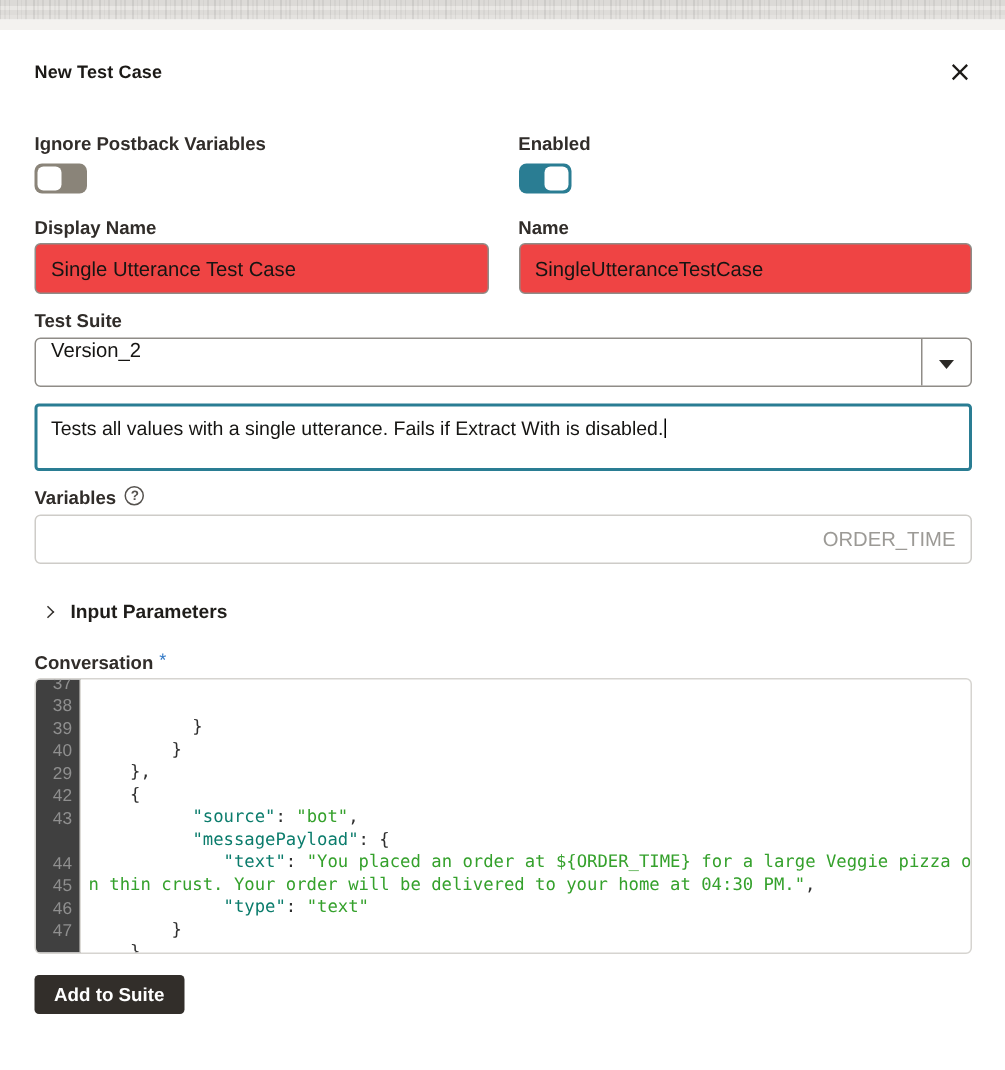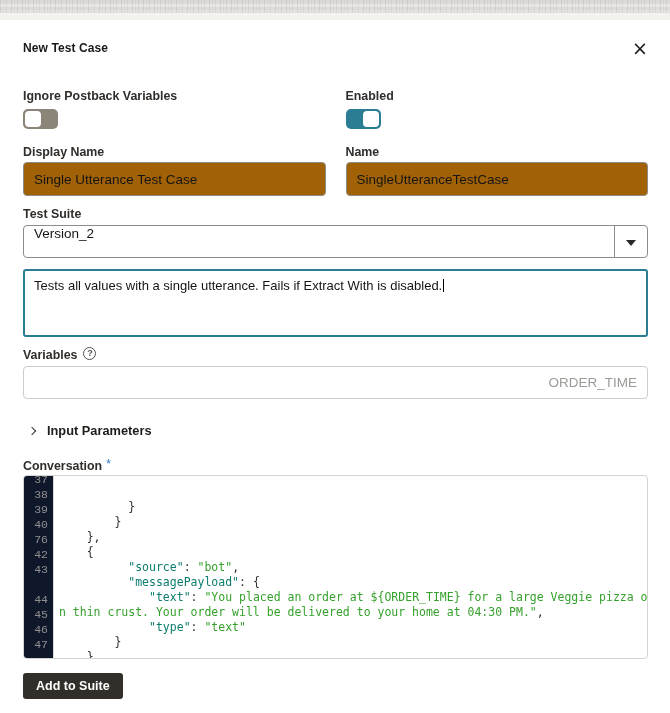--- a/index.html
+++ b/index.html
@@ -31,39 +31,39 @@
   .toggle { width:35px; height:20px; border-radius:5px; position:relative; margin-top:5px; cursor:pointer; }
   .toggle.on  { background:var(--accent); }
   .toggle.off { background:var(--toggle-off); }
   .toggle .thumb { position:absolute; top:2px; width:16px; height:16px; background:#fff; border-radius:4px; }
   .toggle.on  .thumb { right:2px; }
   .toggle.off .thumb { left:2px; }
 
   .names-row { margin-top:16px; }
   .text-input {
     display:block; width:100%; height:34px; margin-top:2px;
-    border:1px solid var(--border-strong); border-radius:4px; background:#a16207;
+    border:1px solid var(--border-strong); border-radius:4px; background:#ef4444;
     padding:0 10px; font-size:13.5px; color:#161513; font-family:inherit; outline:none;
   }
 
   .suite-row { margin-top:11px; }
   .select {
     position:relative; height:33px; margin-top:3px;
     border:1px solid var(--border-strong); border-radius:4px; background:#fff; cursor:pointer;
   }
   .select-value { position:absolute; left:10px; top:0; font-size:13.5px; color:#161513; }
   .select-divider { position:absolute; right:32px; top:0; bottom:0; width:1px; background:var(--border-strong); }
   .select-arrow {
     position:absolute; right:11px; top:14px; width:0; height:0;
     border-left:5px solid transparent; border-right:5px solid transparent; border-top:6px solid #2b2926;
   }
 
   .desc-row { margin-top:11px; }
   .textarea {
-    height:68px; margin-top:2px; border:2px solid var(--accent); border-radius:3px;
+    height:45px; margin-top:2px; border:2px solid var(--accent); border-radius:3px;
     padding:7px 9px; font-size:13px; line-height:16px; color:#161513; background:#fff; cursor:text;
   }
   .caret { display:inline-block; width:1px; height:13px; background:#000; margin-left:1px; vertical-align:-2px; }
 
   .vars-row { margin-top:11px; }
   .help-icon {
     display:inline-block; width:13px; height:13px; margin-left:6px; position:relative; top:-3px;
     border:1.3px solid #55524e; border-radius:50%; color:#55524e;
     font-size:9px; line-height:11px; text-align:center; font-weight:600; cursor:pointer;
   }
@@ -81,22 +81,22 @@
   .params-label { font-size:12.8px; font-weight:600; color:#1f1d1a; }
 
   .conv-label-row { margin-top:18px; }
   .required { color:var(--required); font-size:12px; margin-left:4px; vertical-align:2px; }
 
   .editor {
     margin-top:1px; height:184px; display:flex; overflow:hidden;
     border:1px solid var(--editor-border); border-radius:4px; background:#fff;
   }
   .gutter {
-    width:30px; background:#0f172a; border-right:1px solid #dcdad6;
-    font-family:Liberation Mono, monospace; font-size:11.5px; color:#8f8f8f;
+    width:30px; background:#404040; border-right:1px solid #dcdad6;
+    font-family:Liberation Sans, sans-serif; font-size:11.5px; color:#8f8f8f;
     text-align:right; overflow:hidden;
   }
   .gutter-inner, .code-inner { margin-top:-4px; }
   .ln { height:15px; line-height:15px; padding-right:5px; }
   .code {
     flex:1; overflow:hidden; padding-left:5px; cursor:text;
     font-family:"DejaVu Sans Mono", monospace; font-size:11.5px; white-space:pre;
   }
   .cl { height:15px; line-height:15px; }
   .tok-plain { color:#2f2f2f; }
@@ -175,21 +175,21 @@
     <span class="fld-label">Conversation</span><span class="required">*</span>
   </div>
 
   <div class="editor">
     <div class="gutter">
       <div class="gutter-inner">
           <div class="ln">37</div>
           <div class="ln">38</div>
           <div class="ln">39</div>
           <div class="ln">40</div>
-          <div class="ln">76</div>
+          <div class="ln">29</div>
           <div class="ln">42</div>
           <div class="ln">43</div>
           <div class="ln">&nbsp;</div>
           <div class="ln">44</div>
           <div class="ln">45</div>
           <div class="ln">46</div>
           <div class="ln">47</div>
         </div>
     </div>
     <div class="code">

